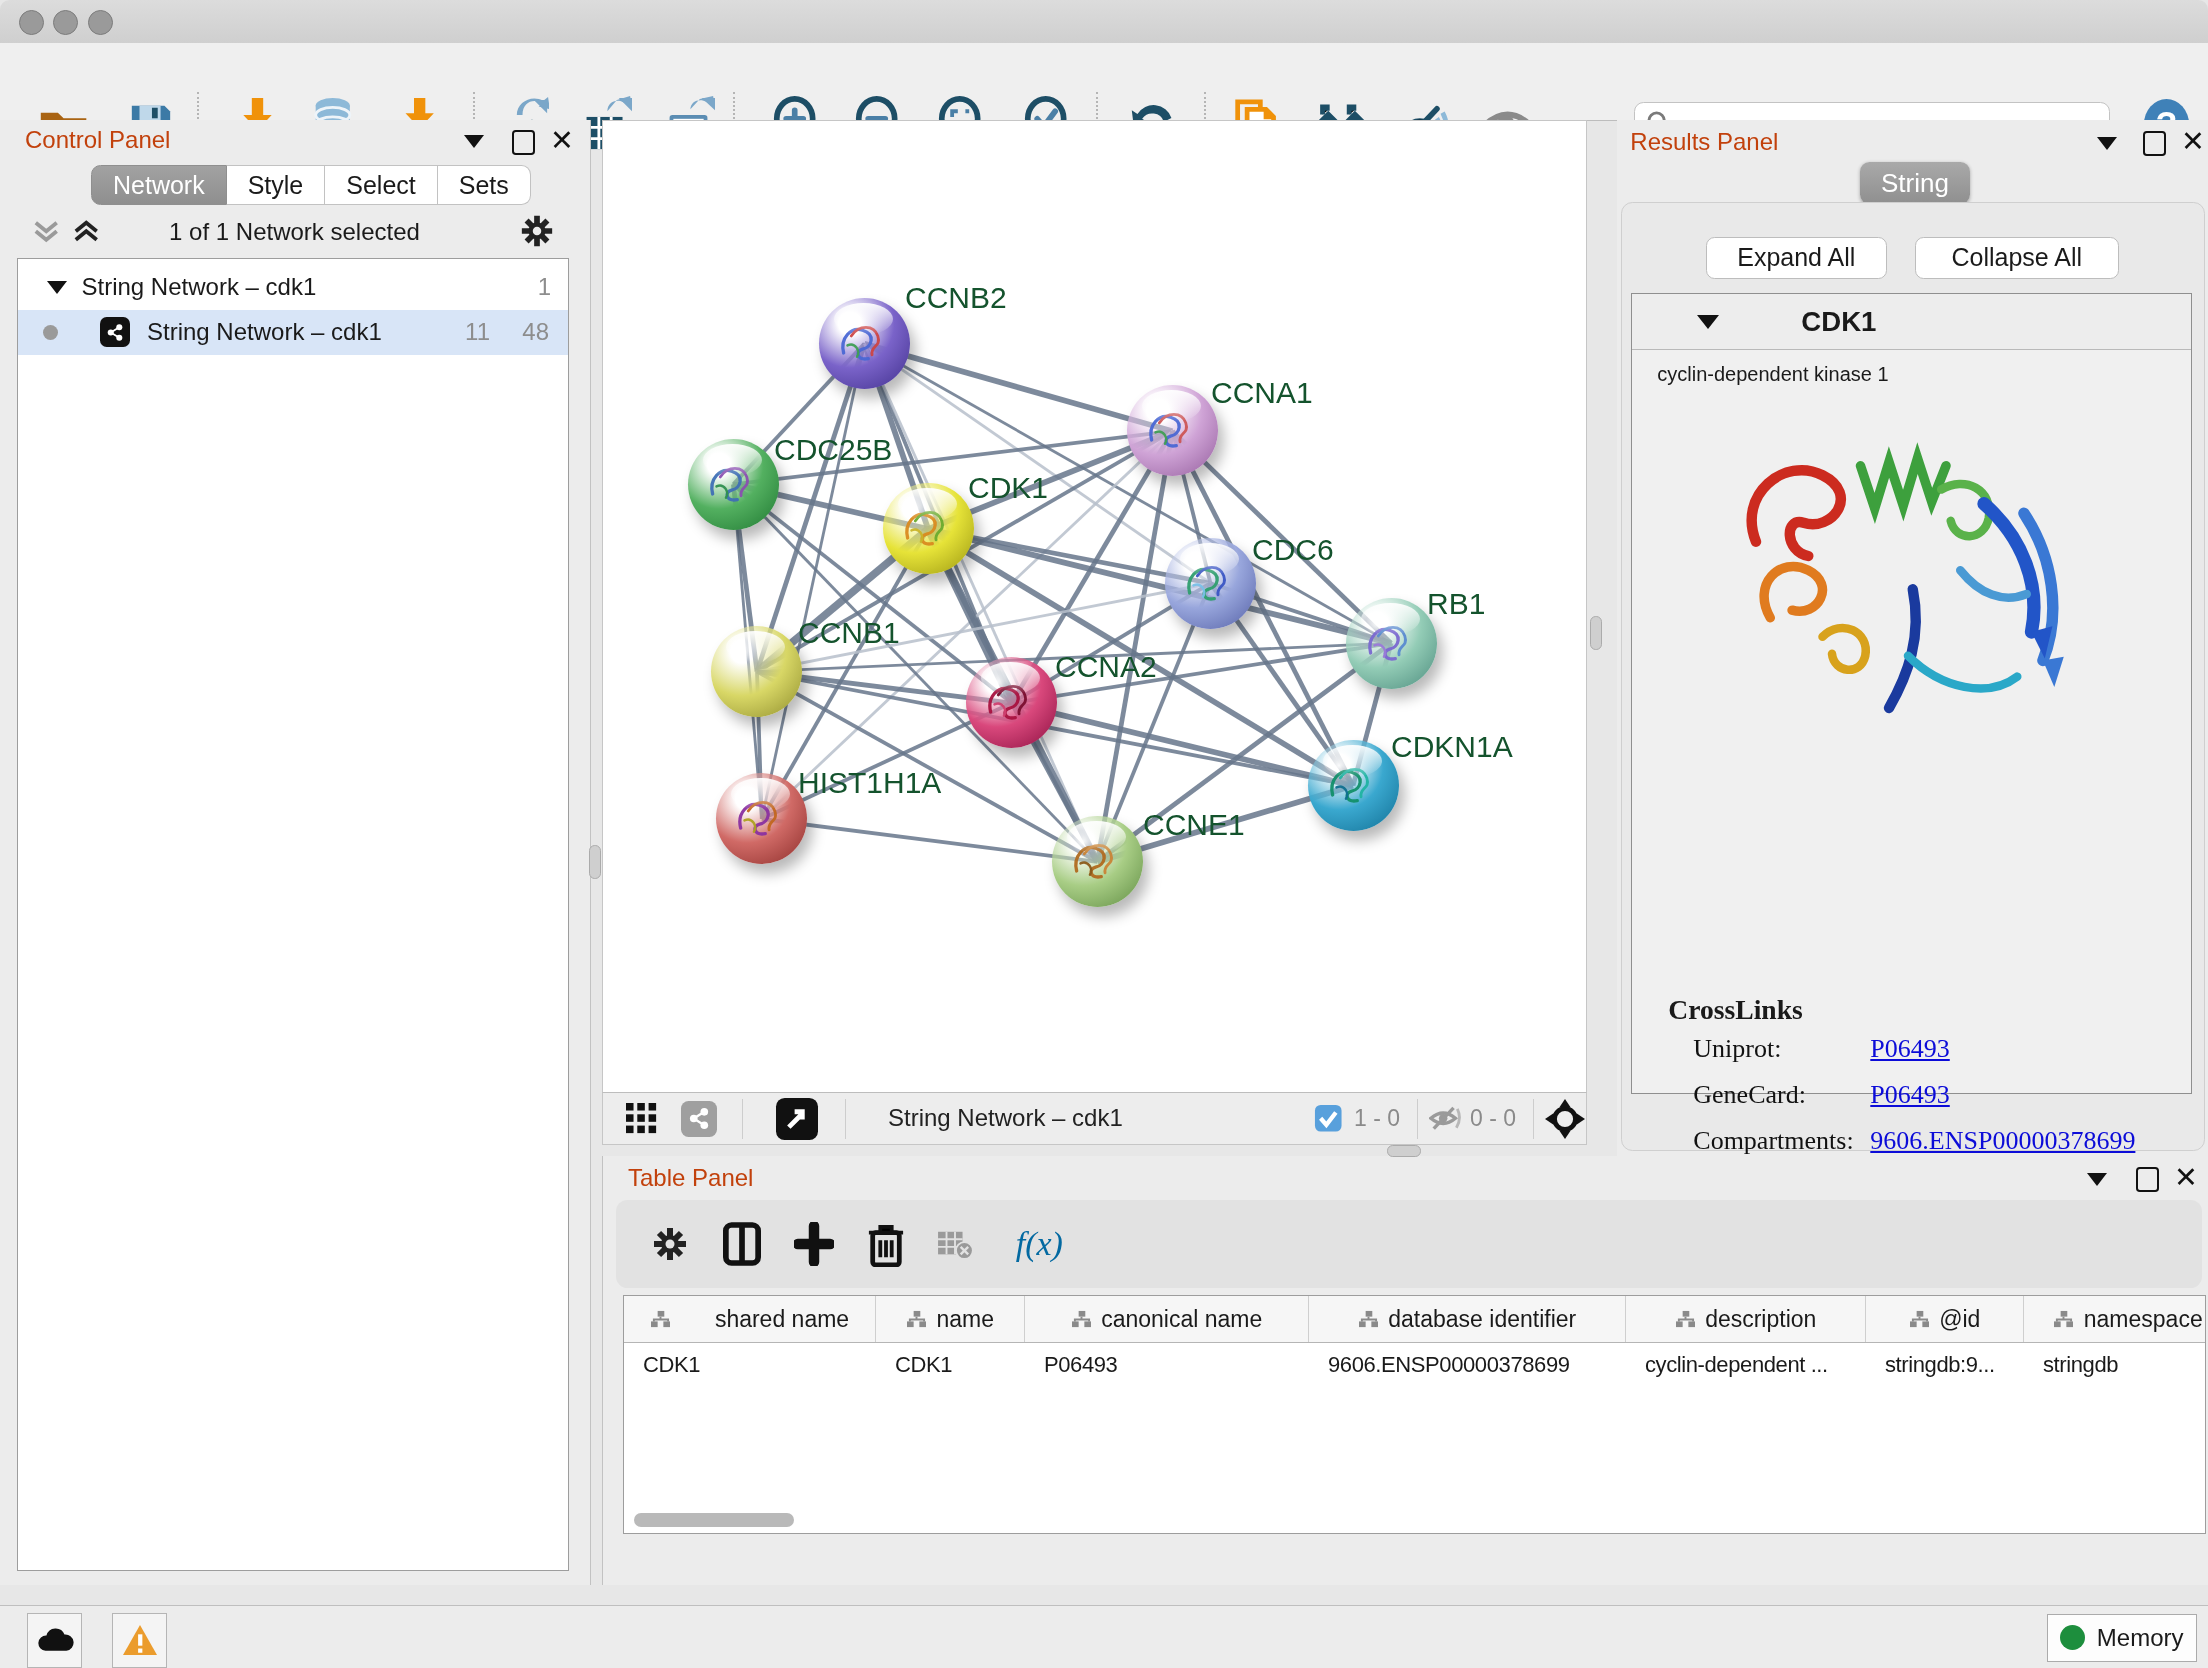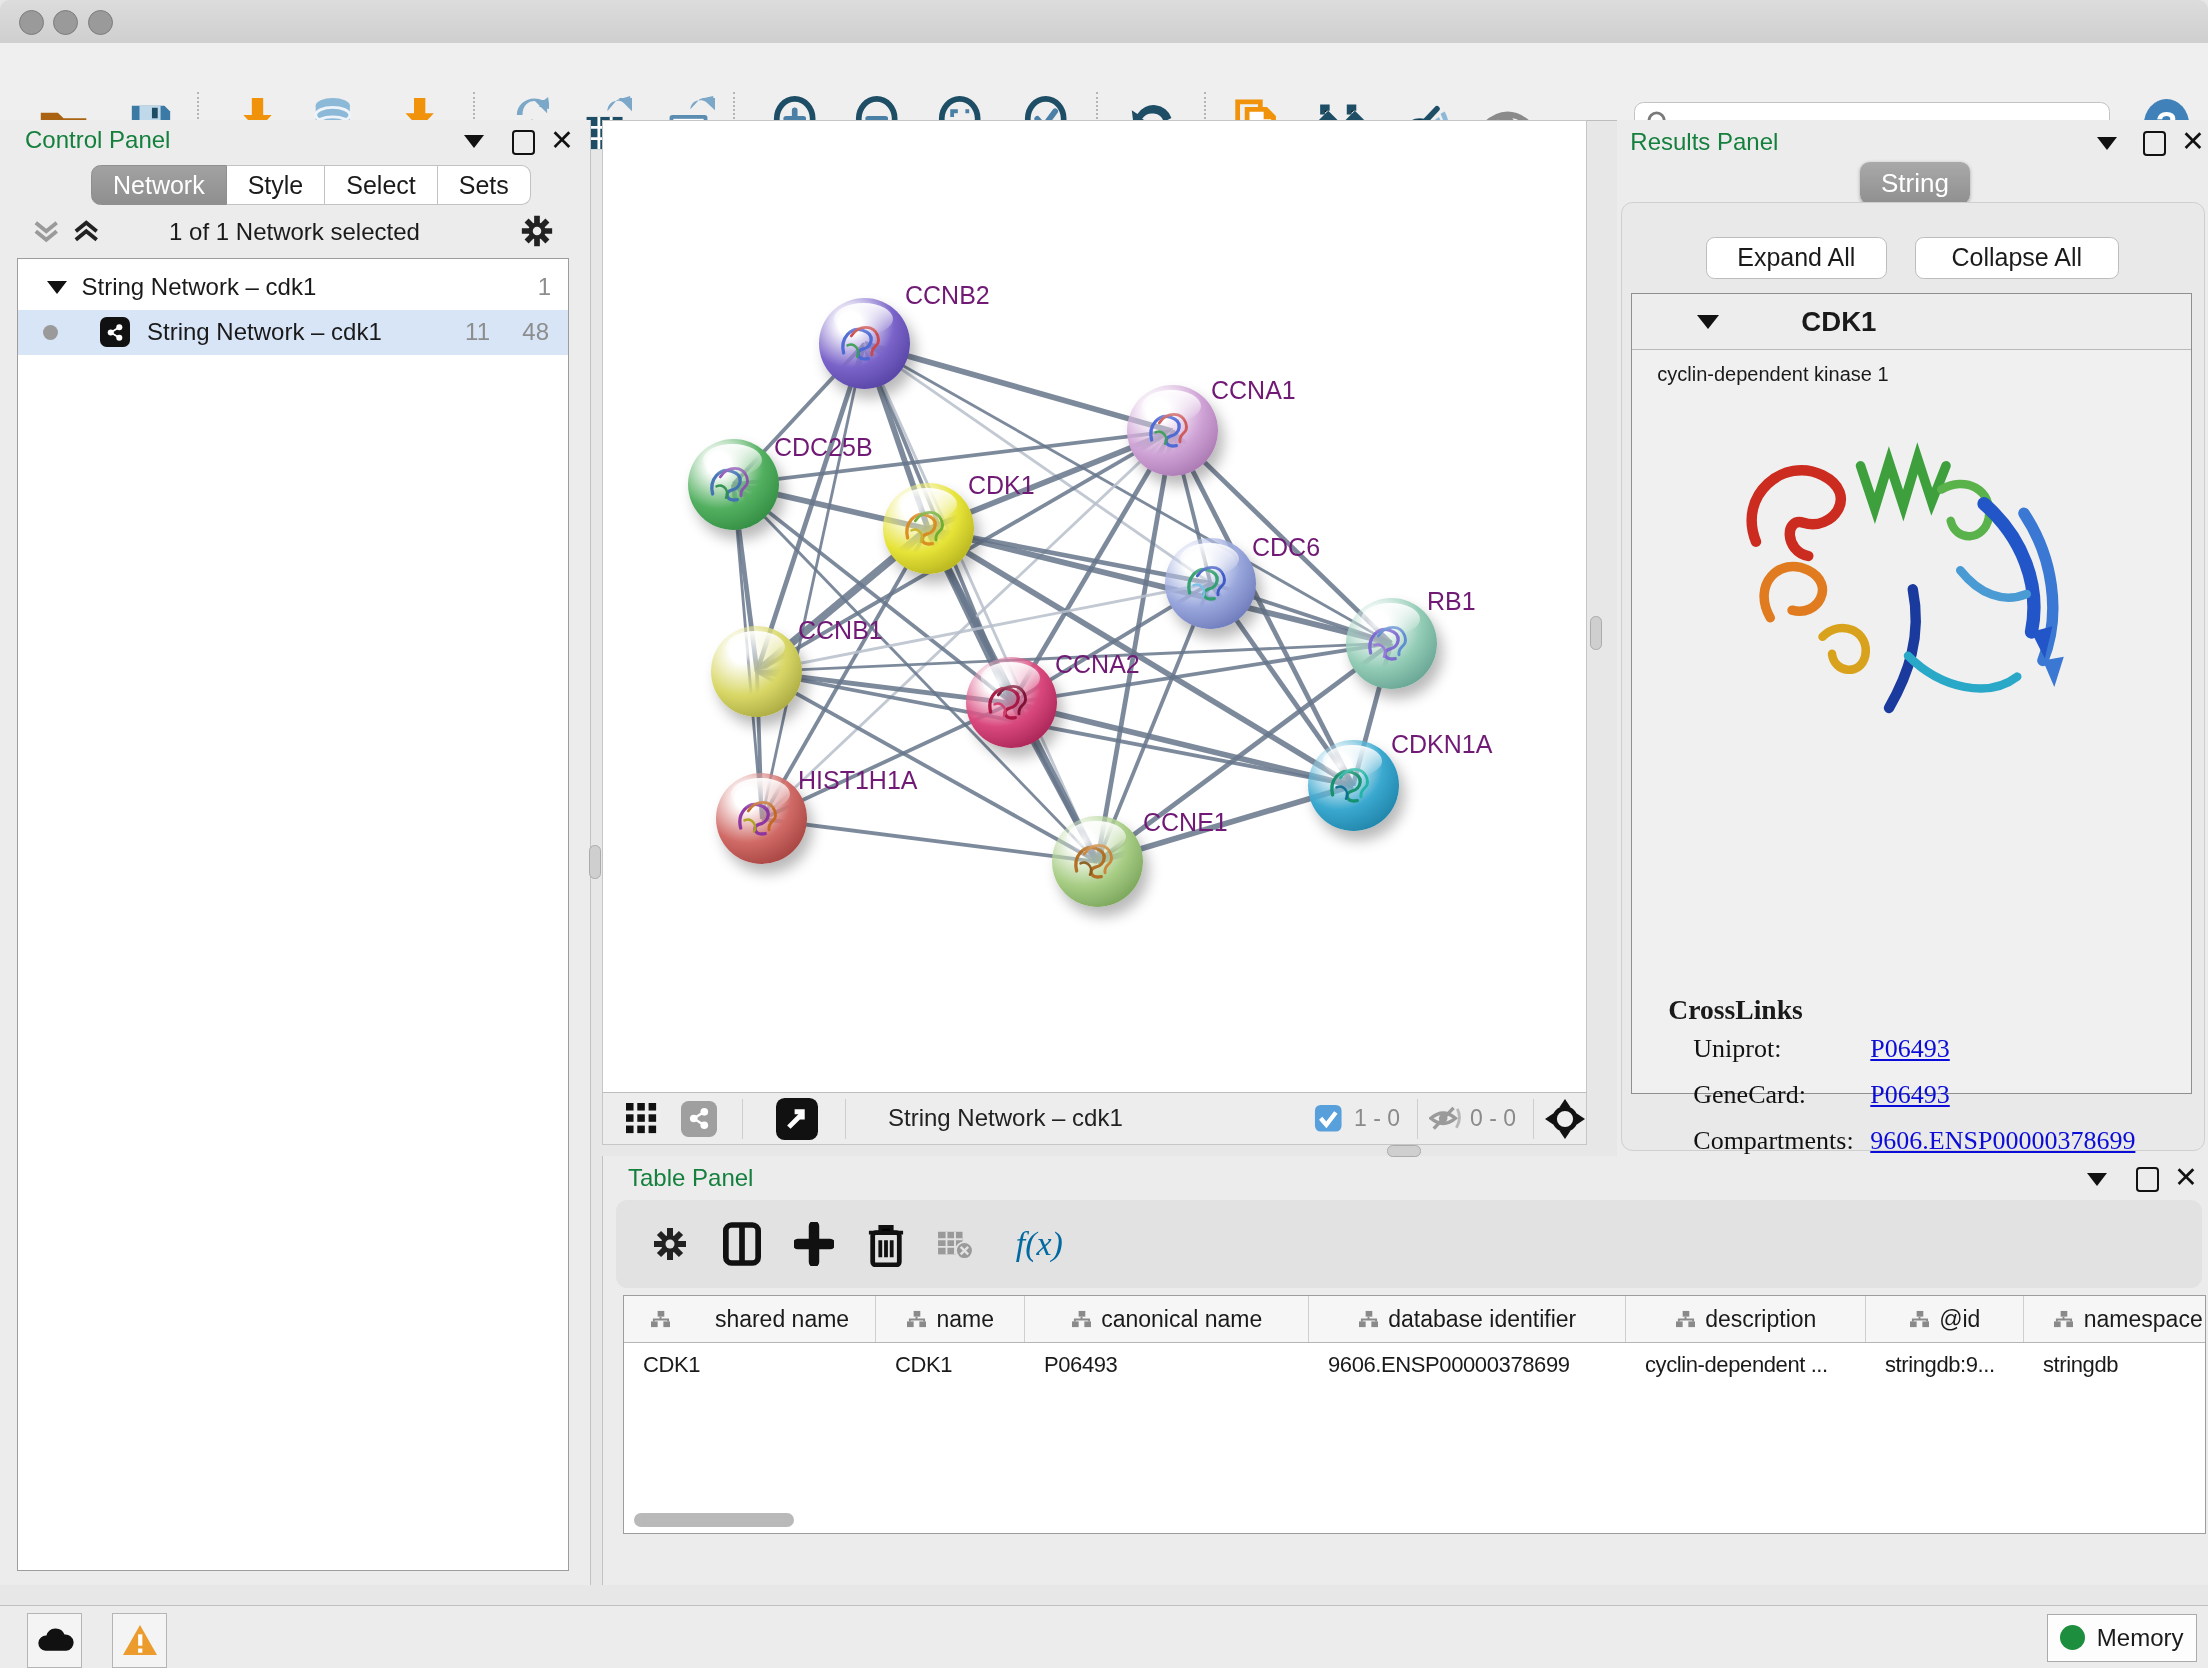--- a/index.html
+++ b/index.html
@@ -13,21 +13,21 @@
           background:#9a9a9a;border:1px solid #7c7c7c;}
   #win-title{position:absolute;top:7.6px;width:100%;text-align:center;font-size:24px;color:#3f3f3f;}
   
   #toolbar{left:0;top:43px;width:2208px;height:77px;background:#efefef;border-bottom:1px solid #bdbdbd;}
   .tbi{position:absolute;top:51px;width:61px;height:61px;display:flex;align-items:center;justify-content:center;}
   .tbsep{position:absolute;top:49px;height:63px;border-left:2.9px dotted #b5b5b5;width:0;}
   #searchbox{position:absolute;left:1634px;top:59px;width:476px;height:42px;background:#fff;
              border:1.9px solid #c3c3c3;border-radius:9.5px;display:flex;align-items:center;padding-left:11.4px;box-sizing:border-box;}
   #searchbox input{border:none;outline:none;font-size:23px;width:409px;background:transparent;}
   
-  .panel-title{font-size:24px;color:#15803d;}
+  .panel-title{font-size:24px;color:#c2410c;}
   .tri-down{width:0;height:0;border-left:10.5px solid transparent;border-right:10.5px solid transparent;border-top:13.3px solid #111;}
   .float-sq{width:19px;height:21px;border:2.9px solid #111;border-radius:3.8px;}
   .close-x{font-size:28.5px;font-weight:bold;color:#111;line-height:21px;}
   
   #control-panel{left:0;top:120px;width:590px;height:1465px;background:#ececec;border-right:1px solid #c2c2c2;}
   .tabbar{display:flex;}
   .tab{height:38px;line-height:38px;text-align:center;font-size:25px;background:#fff;border:1px solid #c2c2c2;
        border-left:none;padding:0 21px;}
   .tab.first{border-left:1px solid #c2c2c2;border-radius:9.5px 0 0 9.5px;}
   .tab.last{border-radius:0 9.5px 9.5px 0;}
@@ -36,21 +36,21 @@
   .tree-row{position:relative;height:45px;display:flex;align-items:center;font-size:24px;}
   .tree-row.selected{background:#d8e5f7;}
   .count{color:#8d8d8d;}
   .bullet{width:15px;height:15px;border-radius:50%;background:#9a9a9a;}
   .appicon{width:30px;height:30px;background:#111;border-radius:6.7px;display:flex;align-items:center;justify-content:center;}
   
   #canvas-panel{left:602px;top:120px;width:983px;height:972px;background:#fff;border:1px solid #c6c6c6;overflow:hidden;}
   .net-node{position:absolute;width:91px;height:91px;border-radius:50%;box-shadow:5.7px 9.5px 13.3px rgba(0,0,0,.28);}
   .net-shine{position:absolute;left:15px;top:4.8px;width:59px;height:32px;border-radius:50%;
              background:linear-gradient(rgba(255,255,255,.95),rgba(255,255,255,0));}
-  .net-label{position:absolute;font-size:25px;color:#701a75;white-space:nowrap;}
+  .net-label{position:absolute;font-size:30px;color:#14532d;white-space:nowrap;}
   #canvasbar{left:602px;top:1092px;width:983px;height:51px;background:#ededed;border:1px solid #c6c6c6;border-top:1px solid #bdbdbd;}
   .cbsep{position:absolute;top:5.7px;height:40px;border-left:1.9px solid #cdcdcd;}
   #canvasbar .name{position:absolute;left:285px;top:11.4px;font-size:24px;color:#222;}
   .smallgray{font-size:23px;color:#8a8a8a;}
   
   #results-panel{left:1617px;top:120px;width:592px;height:1036px;background:#ececec;}
   #res-outer{position:absolute;left:3.8px;top:82px;width:582px;height:947px;background:#e9e9e9;border:1.9px solid #cfcfcf;border-radius:11.4px;}
   #string-tab{position:absolute;left:243px;top:42px;width:110px;height:42px;background:linear-gradient(#a9a9a9,#8f8f8f);
               border-radius:9.5px;color:#fff;font-size:26px;text-align:center;line-height:42px;box-shadow:0 1.9px 3.8px rgba(0,0,0,.3);}
   .resbtn{position:absolute;top:34px;height:40px;background:#fff;border:1.9px solid #bdbdbd;border-radius:8.6px;

